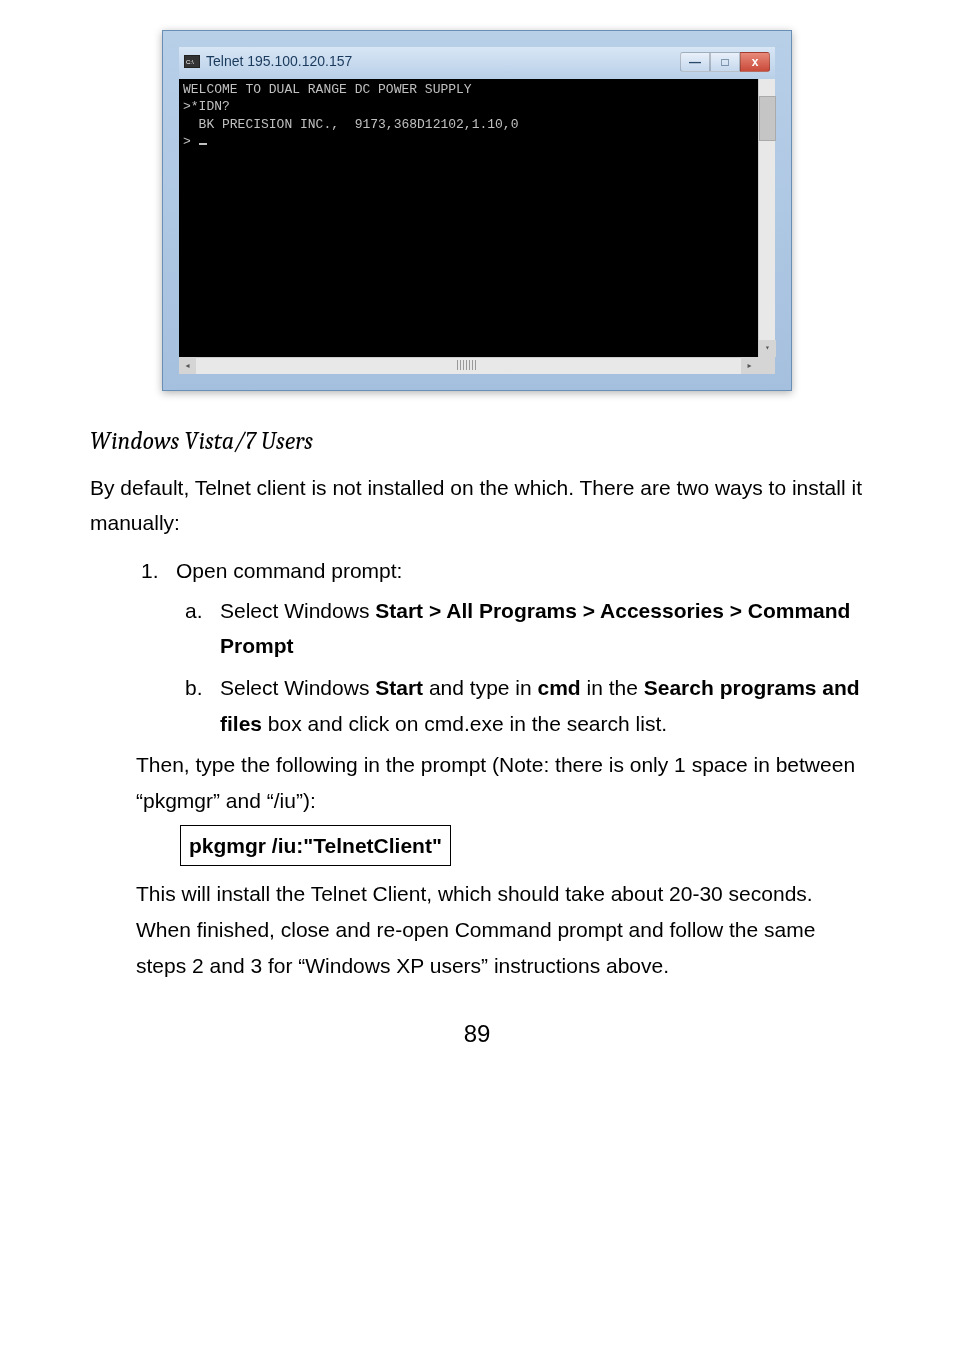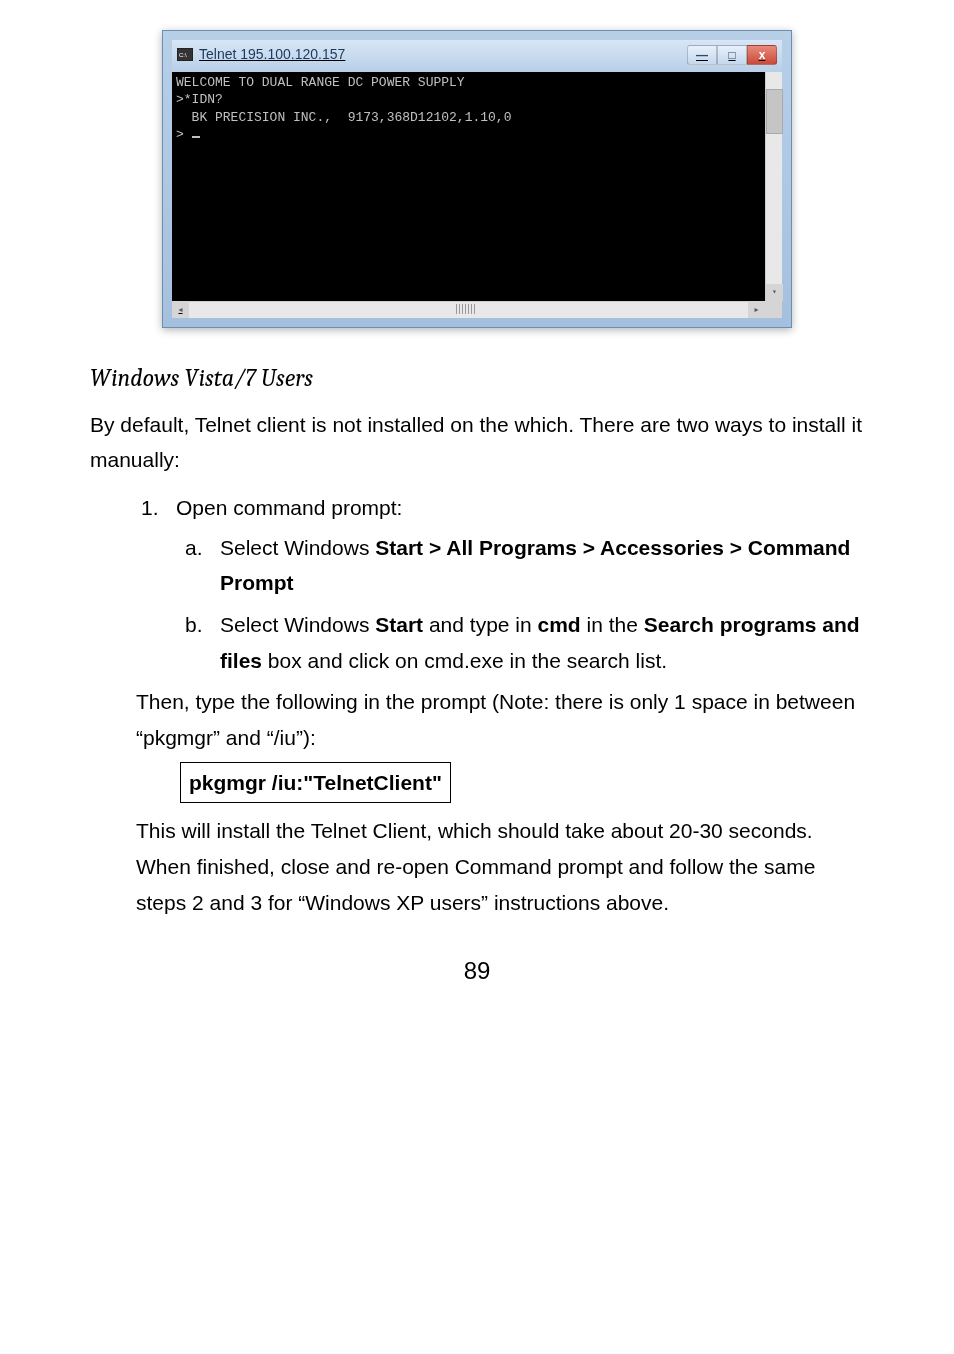--- a/index.html
+++ b/index.html
@@ -14,23 +14,22 @@
       color: #000;
       background: #fff;
       padding: 30px 90px;
       width: 954px;
     }
     .telnet-window {
       width: 630px;
       margin: 0 auto 30px auto;
       border: 1px solid #6a8fb5;
       background: linear-gradient(to bottom, #b8cfe8, #a5c0de);
-      padding: 9px;
+      padding: 16px;
       box-shadow: 0 2px 8px rgba(0,0,0,0.3);
-      text-decoration: underline;
     }
     .title-bar {
       display: flex;
       align-items: center;
       justify-content: space-between;
       padding: 3px 5px 5px 5px;
       background: linear-gradient(to bottom, #d8e6f5, #b8cfe8);
     }
     .title-left {
       display: flex;
@@ -86,21 +85,21 @@
       background: linear-gradient(to bottom, #e88a7a, #c94a3a);
       border-radius: 0 3px 3px 0;
       color: #fff;
       font-weight: bold;
     }
     .console-body {
       background: #000;
       color: #c0c0c0;
       font-family: "Courier New", monospace;
       font-size: 13px;
-      height: 229px;
+      height: 278px;
       padding: 2px 4px;
       position: relative;
       white-space: pre;
       line-height: 1.35;
     }
     .vscroll {
       position: absolute;
       right: 0;
       top: 0;
       bottom: 0;

